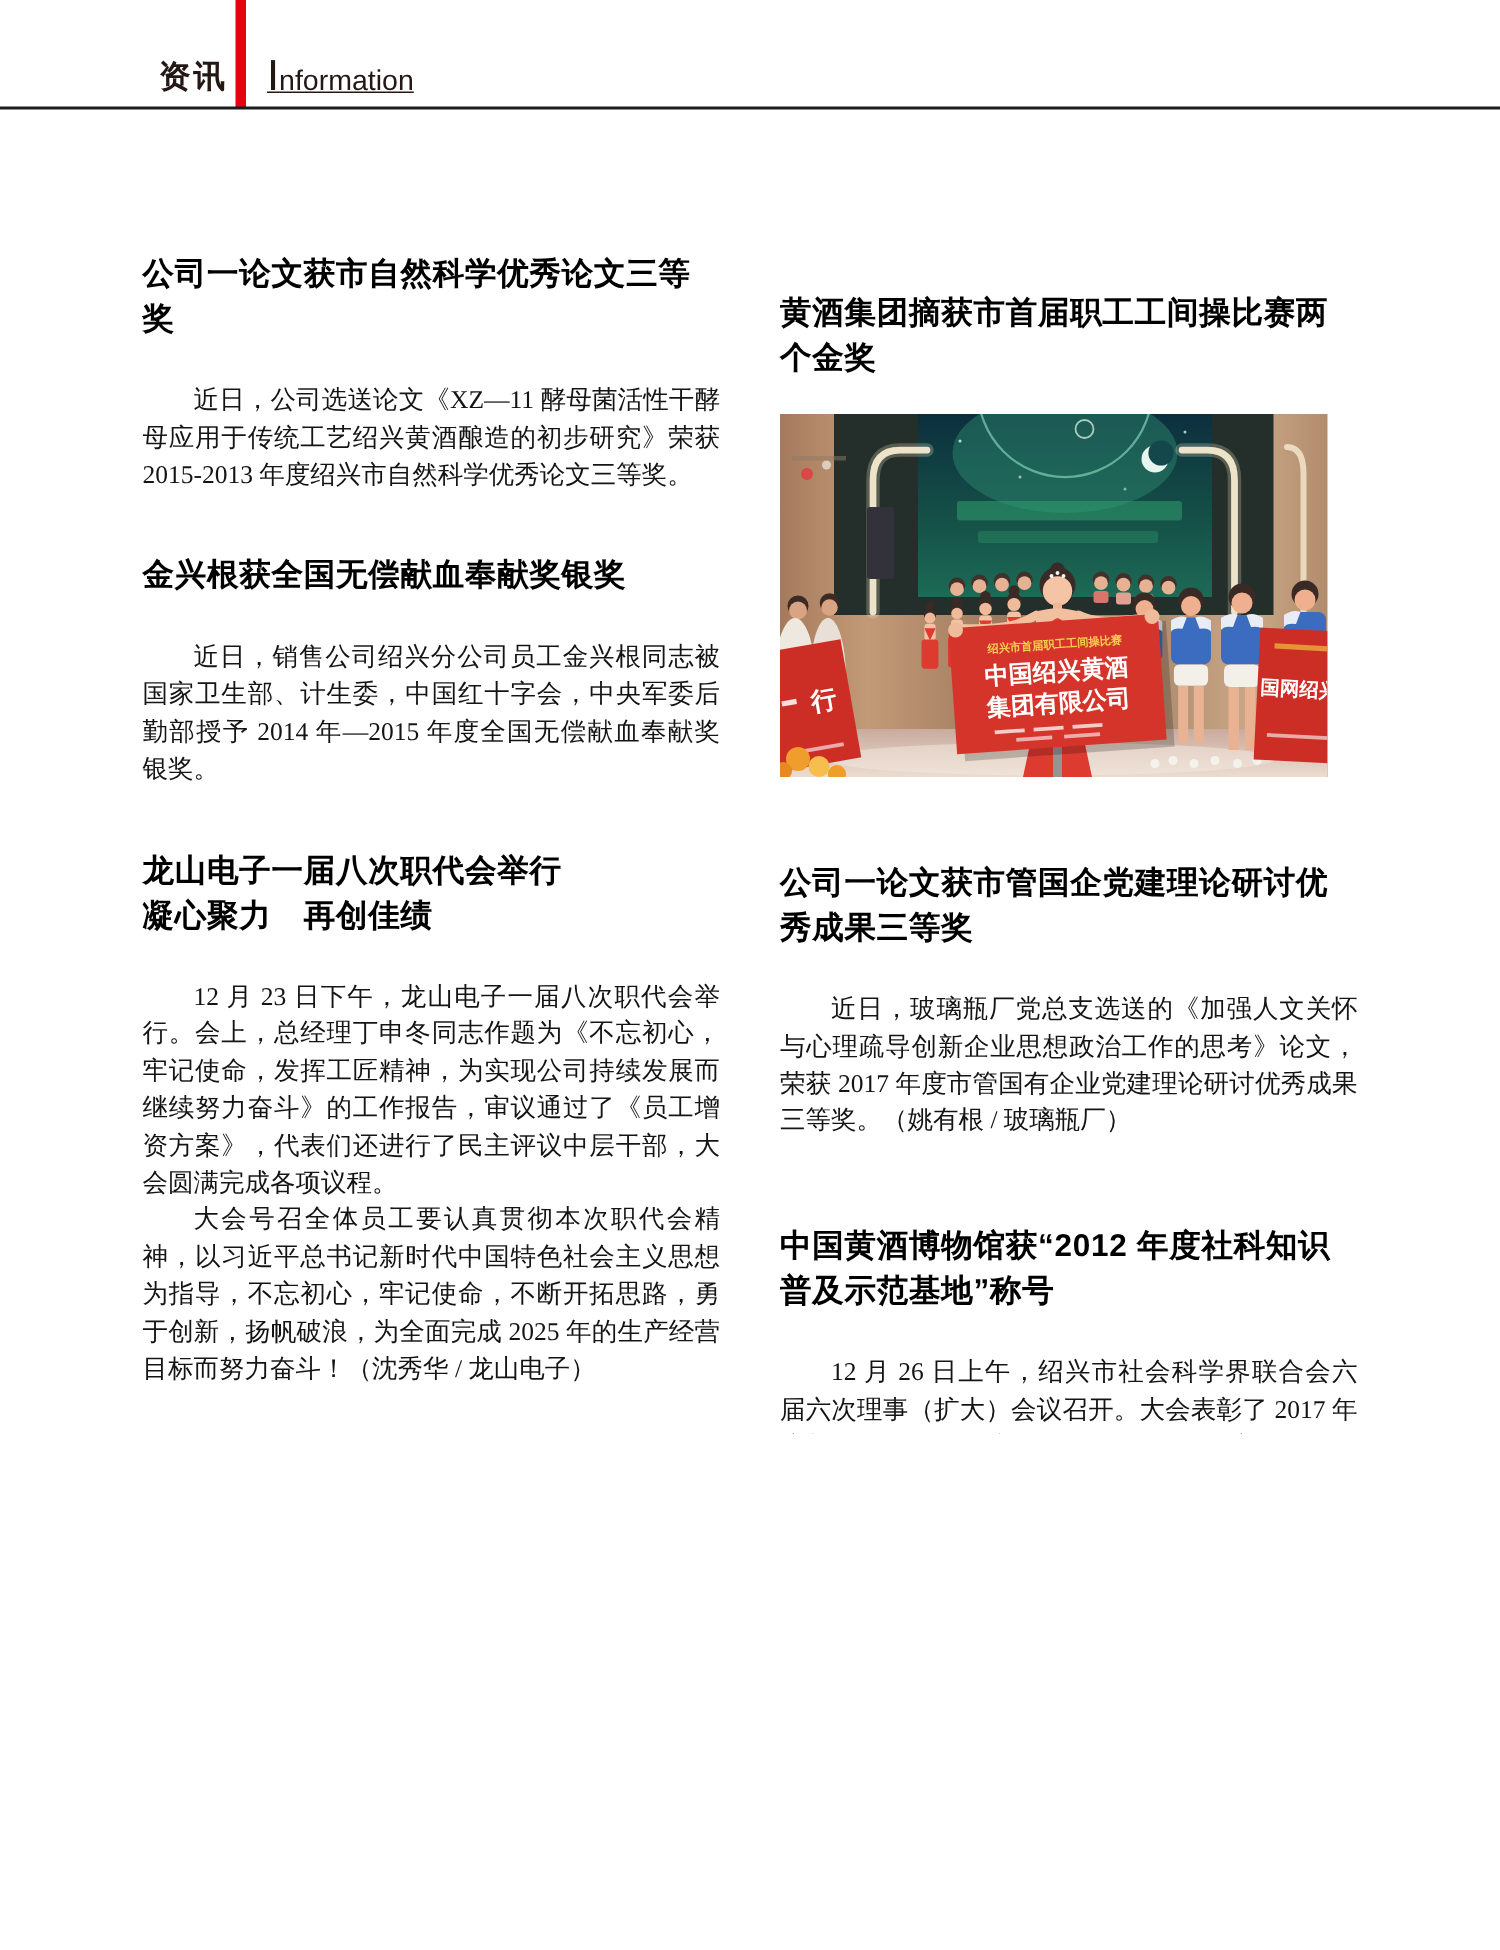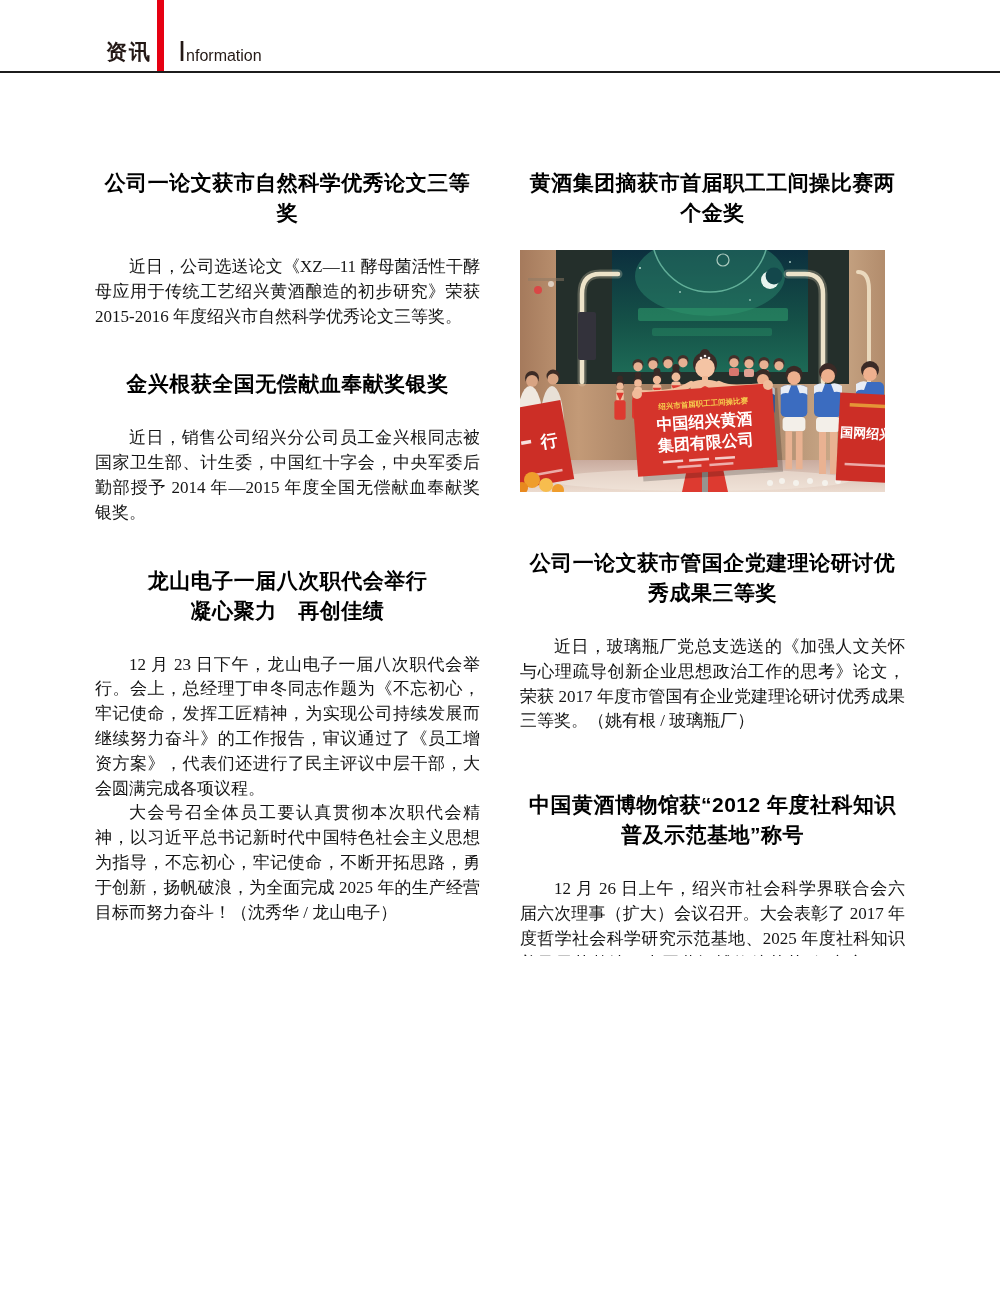--- a/index.html
+++ b/index.html
@@ -23,37 +23,36 @@
   .section-cn{
     position:absolute;left:106px;top:40px;
     font-family:"Liberation Sans", sans-serif;
     font-size:21px;font-weight:700;color:#231815;
     letter-spacing:2px;line-height:24px;
   }
   .section-en{
     position:absolute;left:178px;top:36px;
     display:inline-block;
     font-family:"Liberation Sans", sans-serif;
-    font-size:16px;color:#231815;line-height:30px;
+    font-size:19px;color:#231815;line-height:30px;text-decoration:underline;
   }
   .section-en::first-letter{
     font-size:29px;
   }
   
   .col{position:absolute;top:168px;width:385px;}
   .col-left{left:95px;}
   .col-right{left:520px;}
   .article{margin:0 0 40px 0;}
-  .col-right .article{margin-bottom:56px;}
+  .col-right .article{margin-bottom:56px;margin-top:26px;}
   .article-title{
     font-family:"Liberation Sans", sans-serif;
     font-size:21px;font-weight:700;color:#000;
     line-height:30px;letter-spacing:0.5px;
     margin:0;
-    text-align:center;
   }
   .article-body{margin-top:27px;}
   .article-body p{
     margin:0;
     font-size:17px;line-height:24.8px;
     text-align:justify;
     text-indent:2em;
     color:#141414;
   }
   
@@ -82,21 +81,21 @@
   <div class="section-cn">资讯</div>
   <div class="accent-bar"></div>
   <div class="section-en">Information</div>
   <div class="header-rule"></div>
 
   <div class="col col-left">
 
     <div class="article">
       <h2 class="article-title">公司一论文获市自然科学优秀论文三等奖</h2>
       <div class="article-body">
-        <p>近日，公司选送论文《XZ—11 酵母菌活性干酵母应用于传统工艺绍兴黄酒酿造的初步研究》荣获 2015-2016 年度绍兴市自然科学优秀论文三等奖。</p>
+        <p>近日，公司选送论文《XZ—11 酵母菌活性干酵母应用于传统工艺绍兴黄酒酿造的初步研究》荣获 2015-2013 年度绍兴市自然科学优秀论文三等奖。</p>
       </div>
     </div>
 
     <div class="article">
       <h2 class="article-title">金兴根获全国无偿献血奉献奖银奖</h2>
       <div class="article-body">
         <p>近日，销售公司绍兴分公司员工金兴根同志被国家卫生部、计生委，中国红十字会，中央军委后勤部授予 2014 年—2015 年度全国无偿献血奉献奖银奖。</p>
       </div>
     </div>
 

